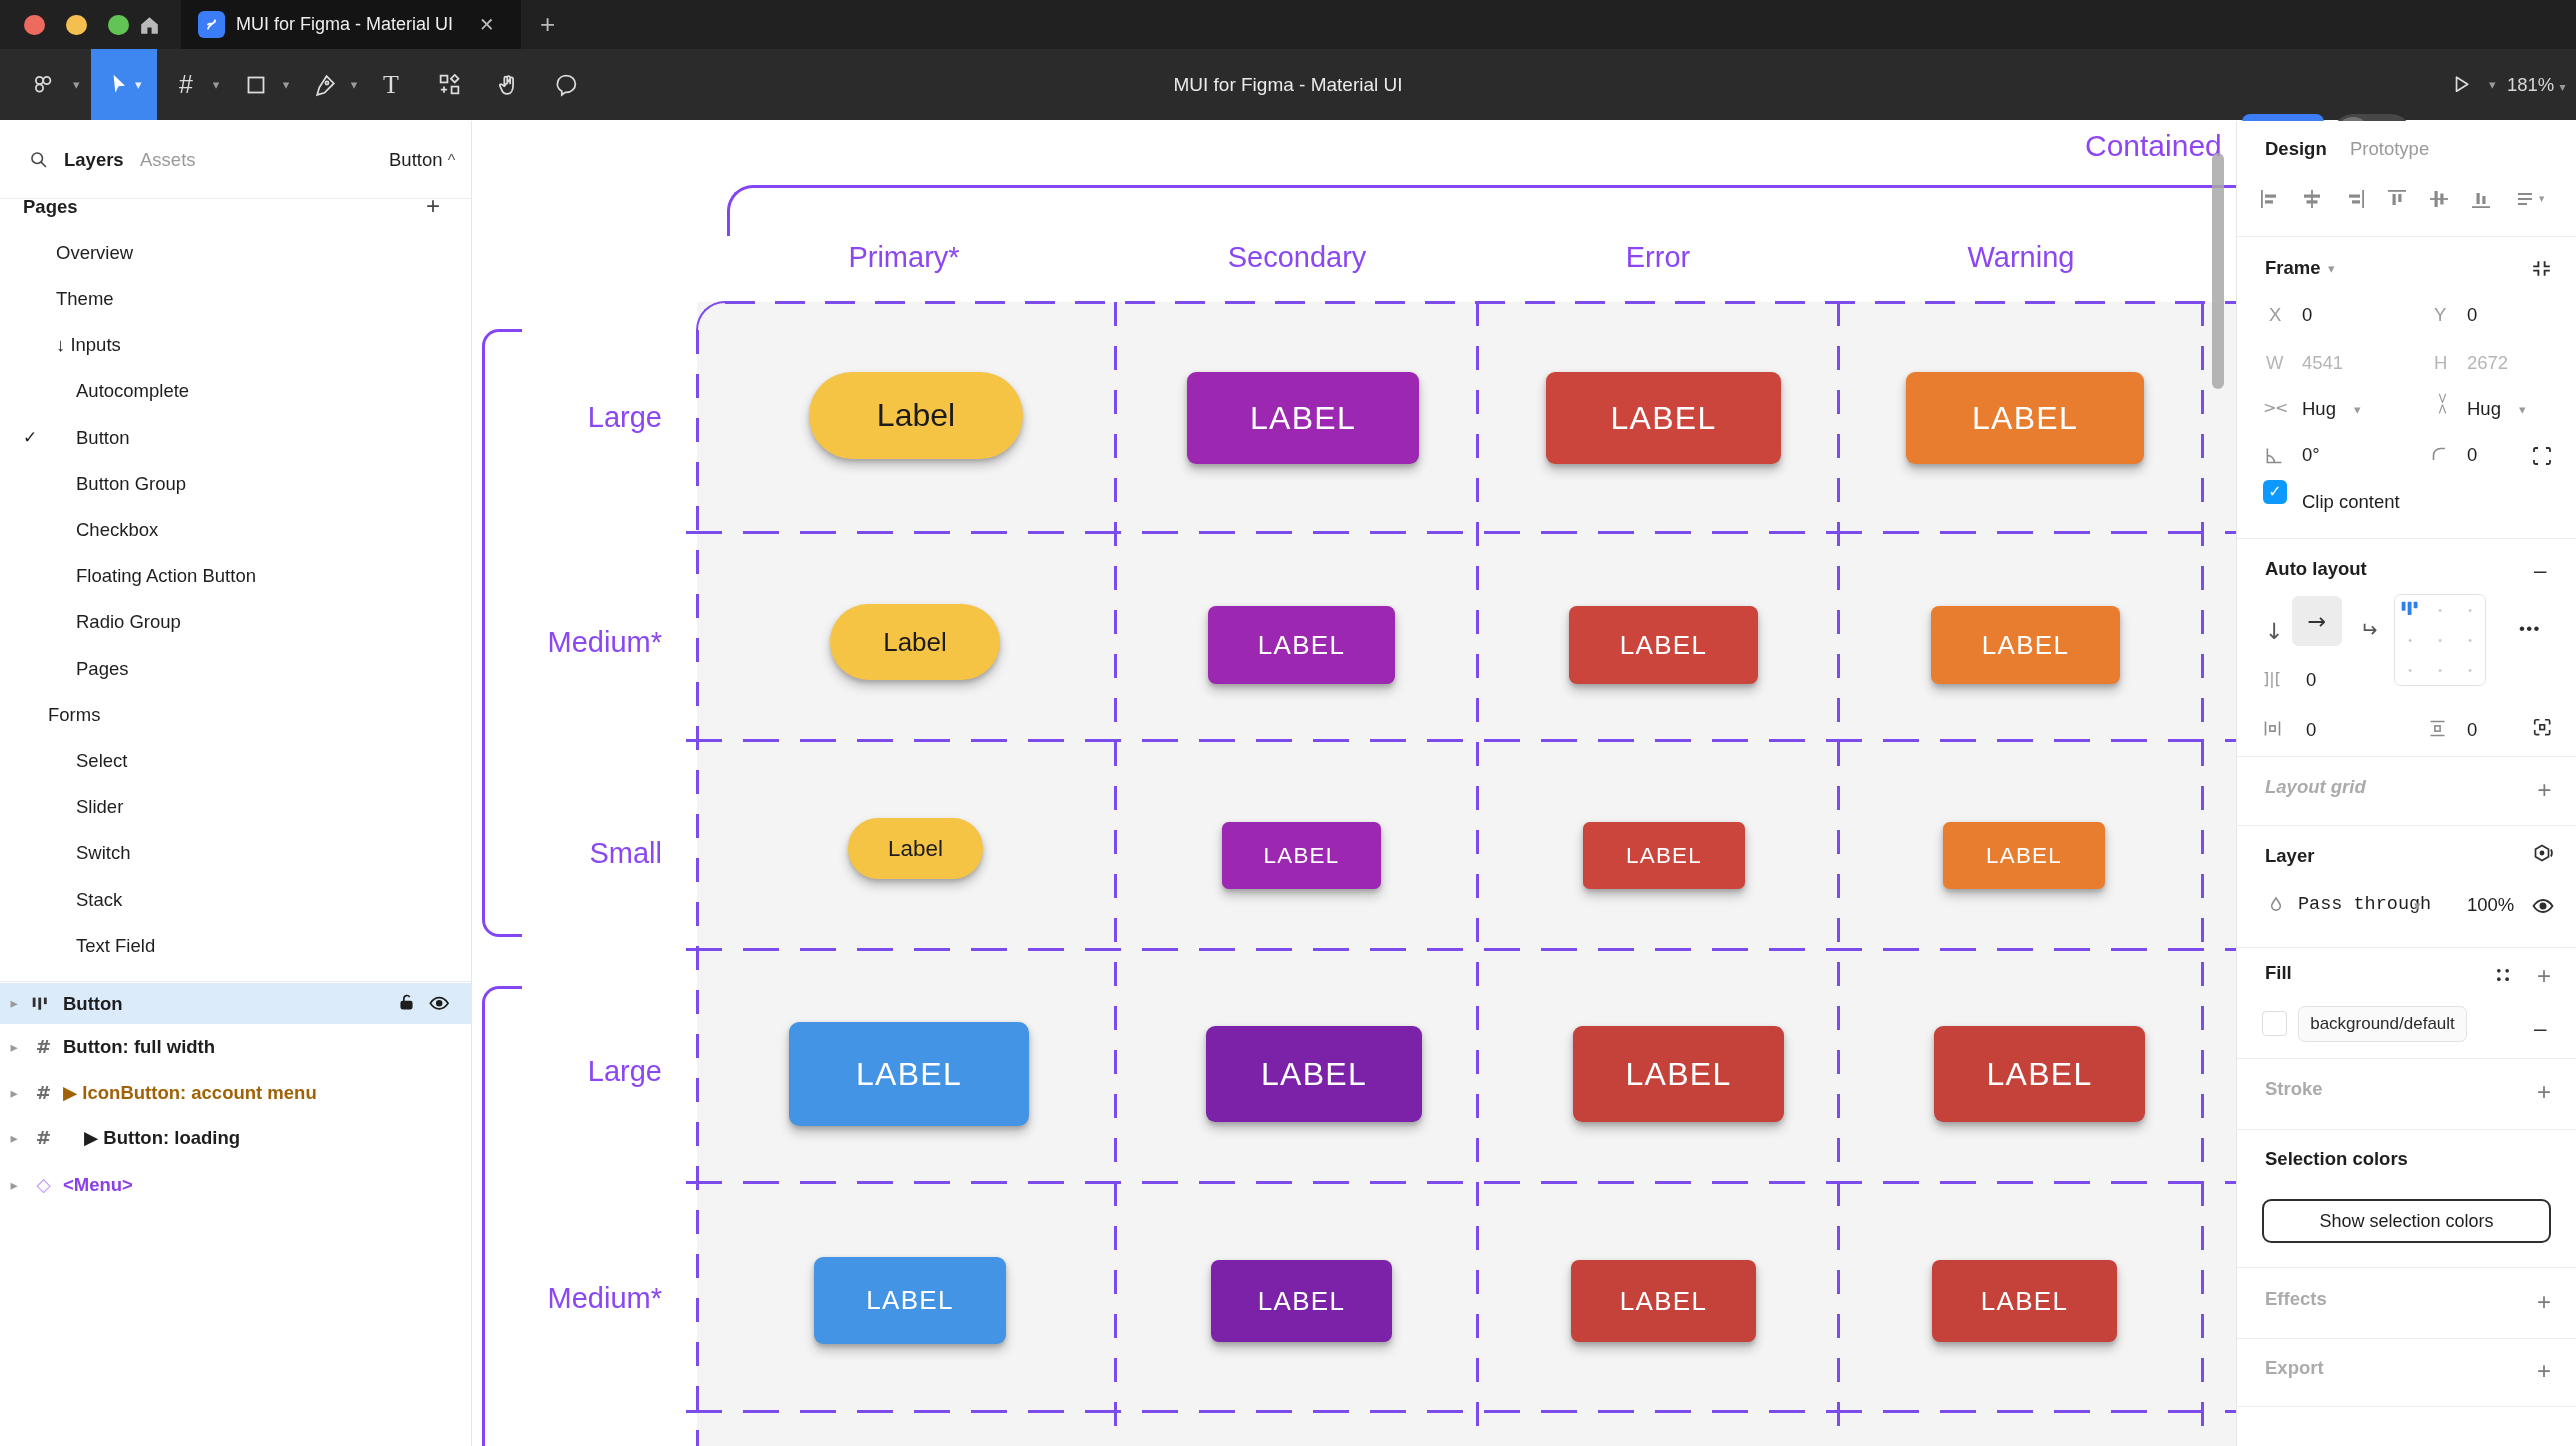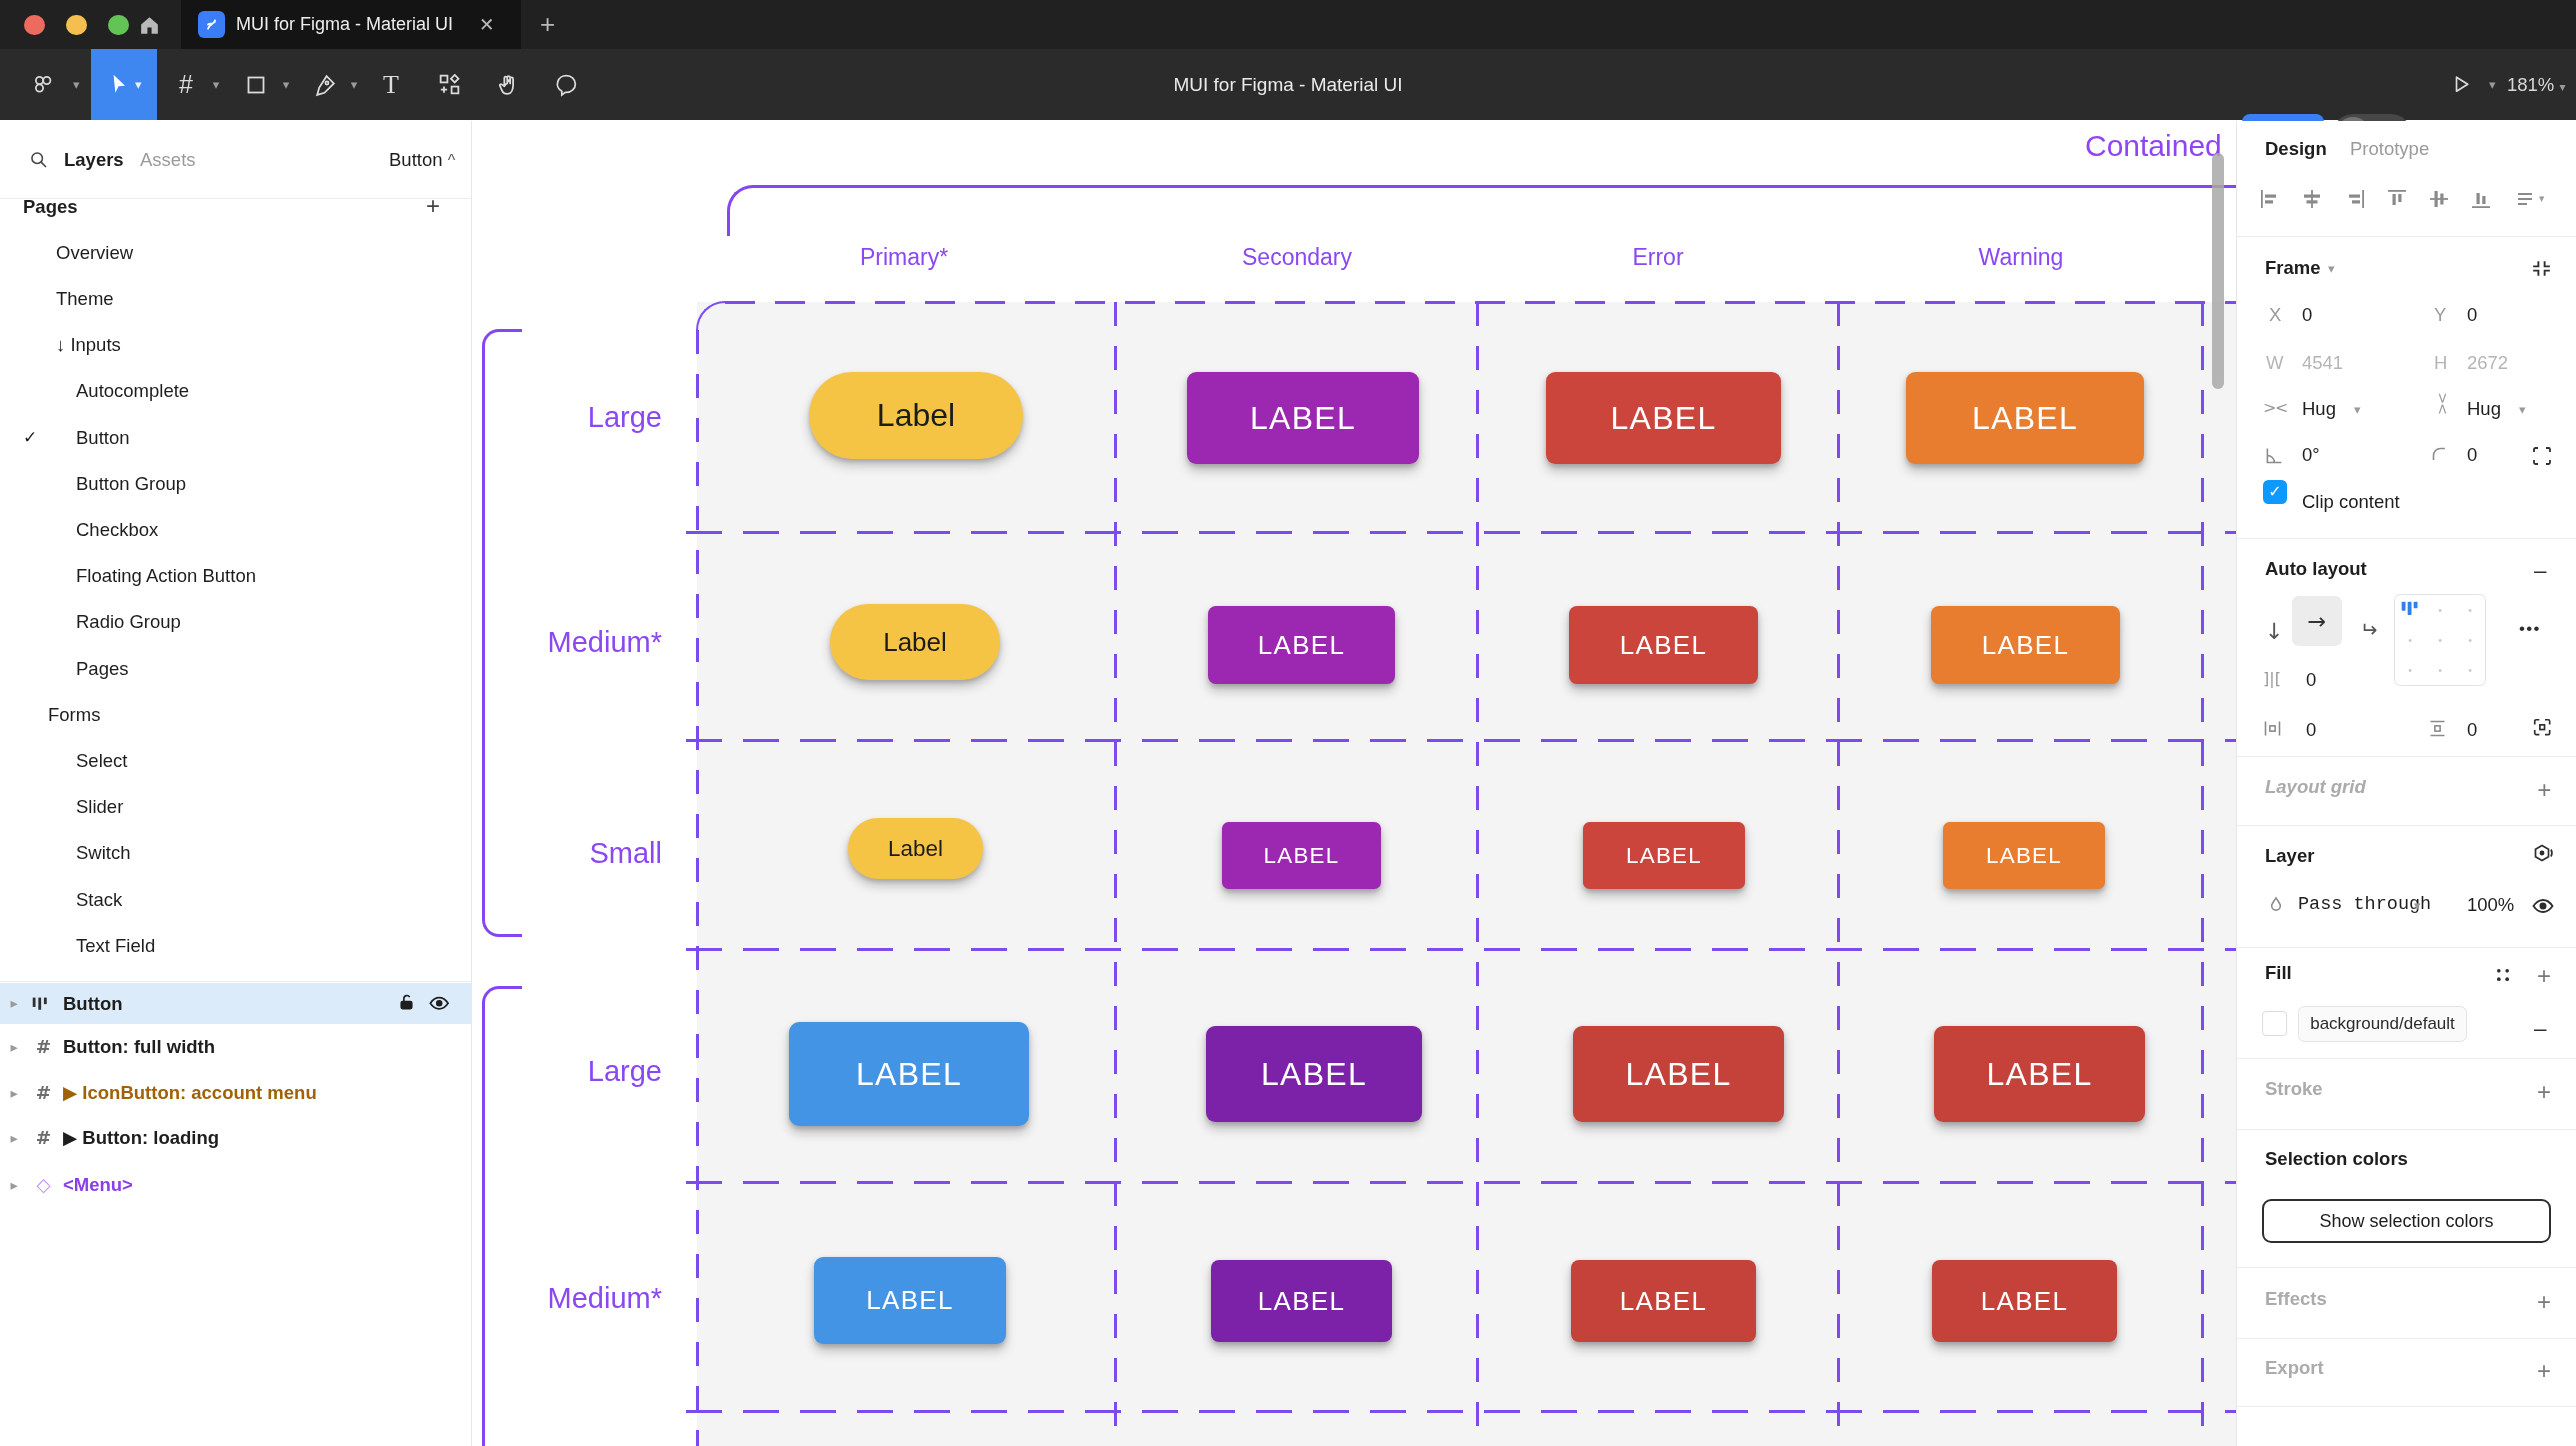--- a/index.html
+++ b/index.html
@@ -56,21 +56,21 @@
          background:repeating-linear-gradient(90deg,#7c4bee 0 36px,transparent 36px 57px);}
   .topdash{position:absolute;left:253px;top:180px;width:1512px;height:2.6px;
          background:repeating-linear-gradient(90deg,#7c4bee 0 30px,transparent 30px 50px);}
   .leftdash{position:absolute;left:224px;top:209px;width:2.6px;height:1116px;
          background:repeating-linear-gradient(180deg,#7c4bee 0 24px,transparent 24px 44px);}
   .gridcorner{position:absolute;left:224px;top:180px;width:42px;height:42px;
          border-left:2.6px solid #7c4bee;border-top:2.6px solid #7c4bee;border-top-left-radius:29px;}
   .frameline{position:absolute;left:255px;top:64px;width:1509px;height:51px;
          border-top:3.3px solid #8445f2;border-left:3.3px solid #8445f2;border-top-left-radius:26px;}
   .section-title{position:absolute;left:1613px;top:8px;font-size:30px;color:#8f45f3;white-space:nowrap;}
-  .colhdr{position:absolute;top:119px;height:34px;line-height:34px;font-size:23px;color:#8a47f2;
+  .colhdr{position:absolute;top:119px;height:34px;line-height:34px;font-size:29px;color:#8a47f2;
           transform:translateX(-50%);white-space:nowrap;}
   .rowlabel{position:absolute;left:0;width:190px;height:37px;line-height:37px;font-size:29px;color:#8a47f2;
             text-align:right;white-space:nowrap;}
   .bracket1{position:absolute;left:10px;top:208px;width:40px;height:608px;border:3.3px solid #8445f2;border-right:none;
             border-top-left-radius:17px;border-bottom-left-radius:17px;}
   .bracket2{position:absolute;left:10px;top:865px;width:40px;height:468px;border-left:3.3px solid #8445f2;
             border-top:3.3px solid #8445f2;border-top-left-radius:17px;}
   .mui-btn{position:absolute;display:flex;align-items:center;justify-content:center;font-weight:500;
            box-shadow:0 6.6px 10.6px rgba(0,0,0,.22),0 2.6px 4.6px rgba(0,0,0,.16);white-space:nowrap;}
   .cv-scrollbar{position:absolute;left:1740px;top:32px;width:12px;height:236px;border-radius:6px;background:#a8a8a8;opacity:.85;}
@@ -316,21 +316,21 @@
           <span class="llabel" style="color: rgb(30, 30, 30);">Button: full width</span>
         </div>
         <div class="litem" style="top: 949px;">
           <span class="lcaret glyph">▸</span>
           <span class="licon glyph" style="color: rgb(109, 109, 109);">#</span>
           <span class="llabel" style="color: #a16207;">▶ IconButton: account menu</span>
         </div>
         <div class="litem" style="top: 994px;">
           <span class="lcaret glyph">▸</span>
           <span class="licon glyph" style="color: rgb(109, 109, 109);">#</span>
-          <span class="llabel" style="color: rgb(30, 30, 30);">▶ Button: loading</span>
+          <span class="llabel" style="color: rgb(30, 30, 30); margin-left: 21px;">▶ Button: loading</span>
         </div>
         <div class="litem" style="top: 1041px;">
           <span class="lcaret glyph">▸</span>
           <span class="licon glyph" style="color: rgb(190, 147, 245);">◇</span>
           <span class="llabel" style="color: rgb(138, 63, 232);">&lt;Menu&gt;</span>
         </div>
       </div>
   </div>
 
   <div id="canvas">

